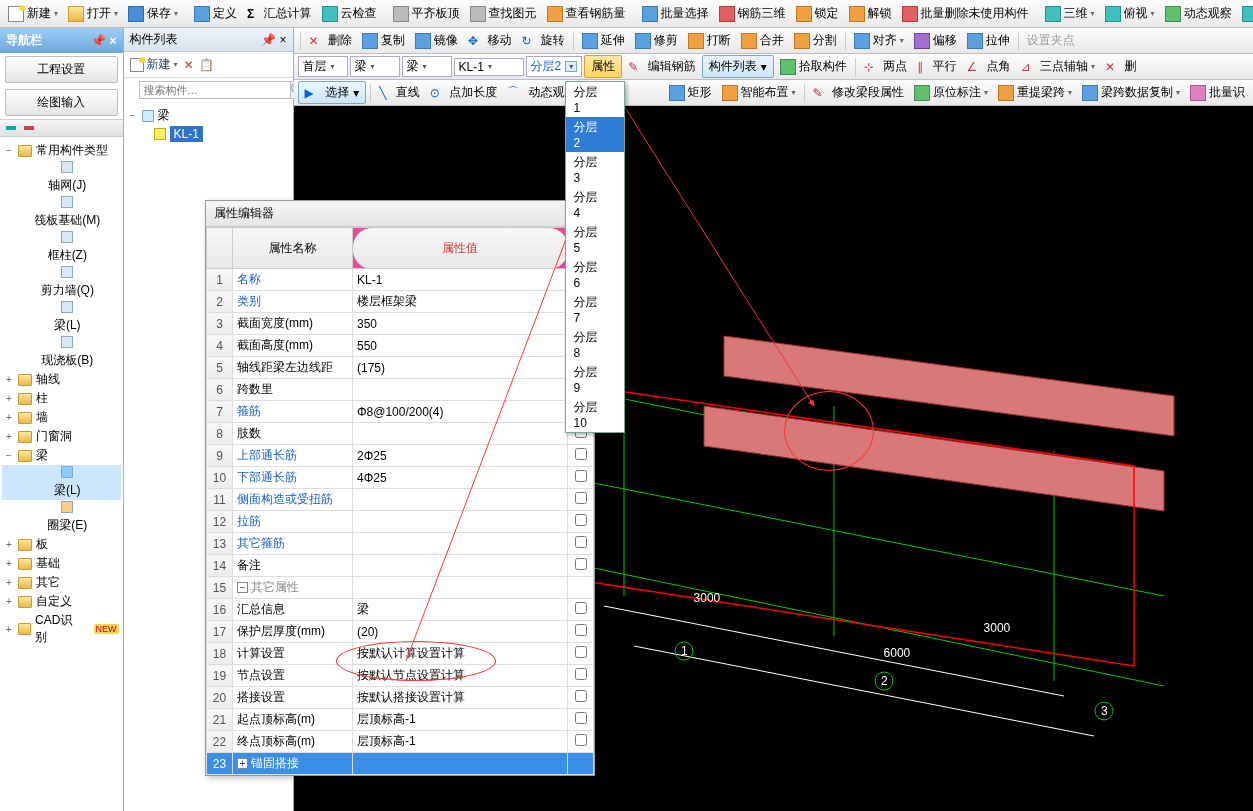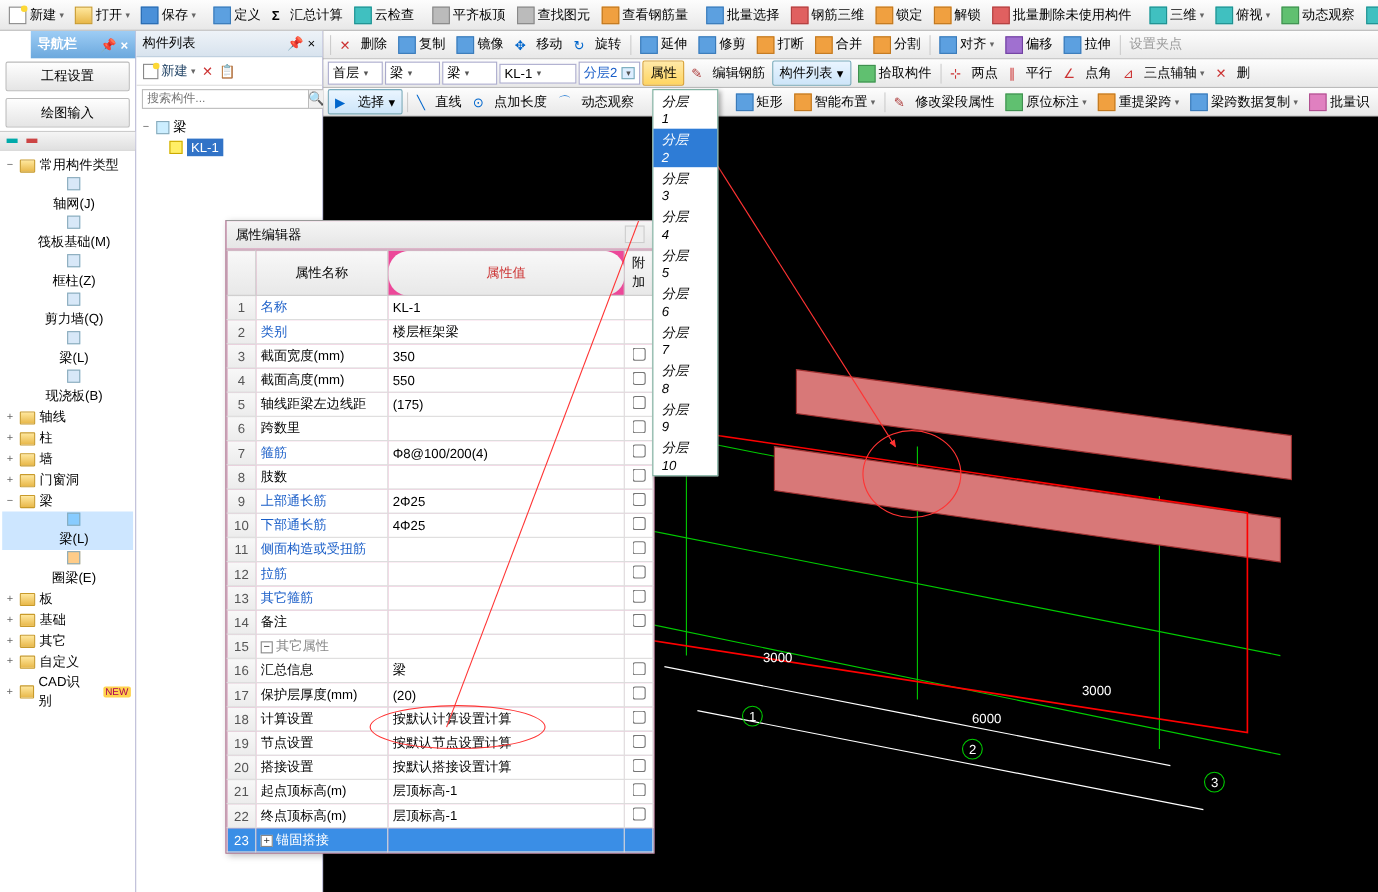--- a/index.html
+++ b/index.html
@@ -10,39 +10,39 @@
 .tb-btn { display: inline-flex; align-items: center; gap: 3px; padding: 2px 4px; cursor: pointer; }
 .tb-icon { width: 16px; height: 16px; display: inline-block; }
 .tb-sep { width: 1px; height: 18px; background: #ccc; margin: 0 2px; }
 .dd-arrow { font-size: 8px; color: #666; }
 
 
 .main { flex: 1; display: flex; overflow: hidden; }
 
 
 .nav-panel { width: 150px; background: #fff; border-right: 1px solid #aac; display: flex; flex-direction: column; }
-.nav-header { background: linear-gradient(#9ecdf5, #6ba8dd); color: #fff; padding: 4px 6px; font-weight: bold; display: flex; justify-content: space-between; align-items: center; margin-left: 28px; }
+.nav-header { background: linear-gradient(#9ecdf5, #6ba8dd); color: #fff; padding: 4px 6px; font-weight: bold; display: flex; justify-content: space-between; align-items: center; }
 .nav-big-btn { background: linear-gradient(#fefefe,#e5e5e5); border: 1px solid #bbb; margin: 3px 5px; padding: 4px; text-align: center; cursor: pointer; border-radius: 2px; }
 .nav-strip { height: 18px; background: linear-gradient(#f5f5f5,#e0e0e0); border-top:1px solid #ccc; border-bottom:1px solid #ccc; display:flex; align-items:center; padding:0 6px; gap:8px;}
 .nav-strip .dot{width:10px;height:4px;background:#0aa;}
 .tree { flex: 1; overflow: auto; padding: 4px 2px; }
 .tree-item { display: flex; align-items: center; gap: 4px; padding: 1px 2px; cursor: pointer; }
 .tree-item.sel { background: #cde6ff; }
 .tree-indent1 { padding-left: 14px; flex-direction: column; }
 .folder-icon { width: 14px; height: 12px; background: linear-gradient(#ffe79c,#e8b84a); border: 1px solid #c89a2a; border-radius: 1px; }
 .file-icon { width: 12px; height: 12px; background: #d8e8f8; border: 1px solid #8ab; }
 .expander { width: 10px; text-align: center; color: #666; font-size: 10px; }
 .new-badge { background:#ffd24d; color:#a05; font-size:9px; padding:0 2px; border-radius:2px; display:inline-flex; align-items:center; gap:2px;}
 
 
 .comp-panel { width: 170px; background: #fff; border-right: 1px solid #aac; display: flex; flex-direction: column; }
 .comp-header { background: linear-gradient(#eef3f8,#d8e3ee); padding: 3px 6px; display:flex; justify-content:space-between; align-items:center; border-bottom:1px solid #bcd;}
 .comp-tools { display:flex; align-items:center; gap:6px; padding:4px 6px; border-bottom:1px solid #ddd;}
 .comp-tools .newbtn{display:flex;align-items:center;gap:3px;color:#246; cursor:pointer;}
-.comp-search { display:flex; margin:3px 5px; }
+.comp-search { display:flex; margin:3px 15px; }
 .comp-search input{ flex:1; border:1px solid #bbb; padding:2px 4px; font-size:11px; }
 .comp-search .mag{ width:20px; border:1px solid #bbb; border-left:none; background:#f0f0f0; display:flex;align-items:center;justify-content:center; cursor:pointer;}
 .comp-tree { flex:1; padding:4px; overflow:auto;}
 .comp-tree .row{display:flex;align-items:center;gap:4px;padding:1px 0;}
 .comp-tree .sel{ background:#3173c7; color:#fff; padding:1px 4px;}
 
 
 .work { flex: 1; display: flex; flex-direction: column; background:#000; position:relative; }
 .work-bars { background:#f0f0f0; }
 .work-tb { height: 26px; background: linear-gradient(#fdfdfd,#e8e8e8); border-bottom:1px solid #bbb; display:flex; align-items:center; padding:0 4px; gap:2px; white-space:nowrap; overflow:hidden;}
@@ -438,21 +438,21 @@
             <span>梁跨数据复制</span>
             <span class="dd-arrow">▾</span>
           </span>
         <span class="tb-btn">
             <span class="tb-icon i-pink"></span>
             <span>批量识</span>
           </span>
       </div>
     </div>
 
-    <div class="dd-list" style="left:299px; top:53px; width:60px;font-style:italic;">
+    <div class="dd-list" style="left:271px; top:53px; width:60px;">
       <div id="dd-items">
           <div class="it">分层1</div>
           <div class="it sel">分层2</div>
           <div class="it">分层3</div>
           <div class="it">分层4</div>
           <div class="it">分层5</div>
           <div class="it">分层6</div>
           <div class="it">分层7</div>
           <div class="it">分层8</div>
           <div class="it">分层9</div>

